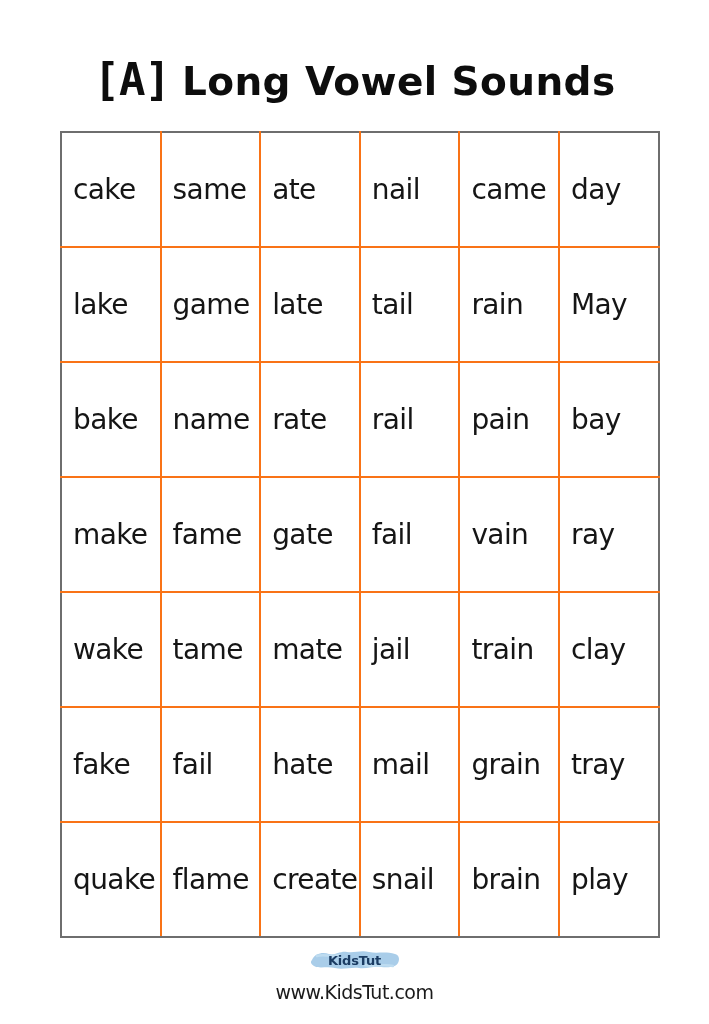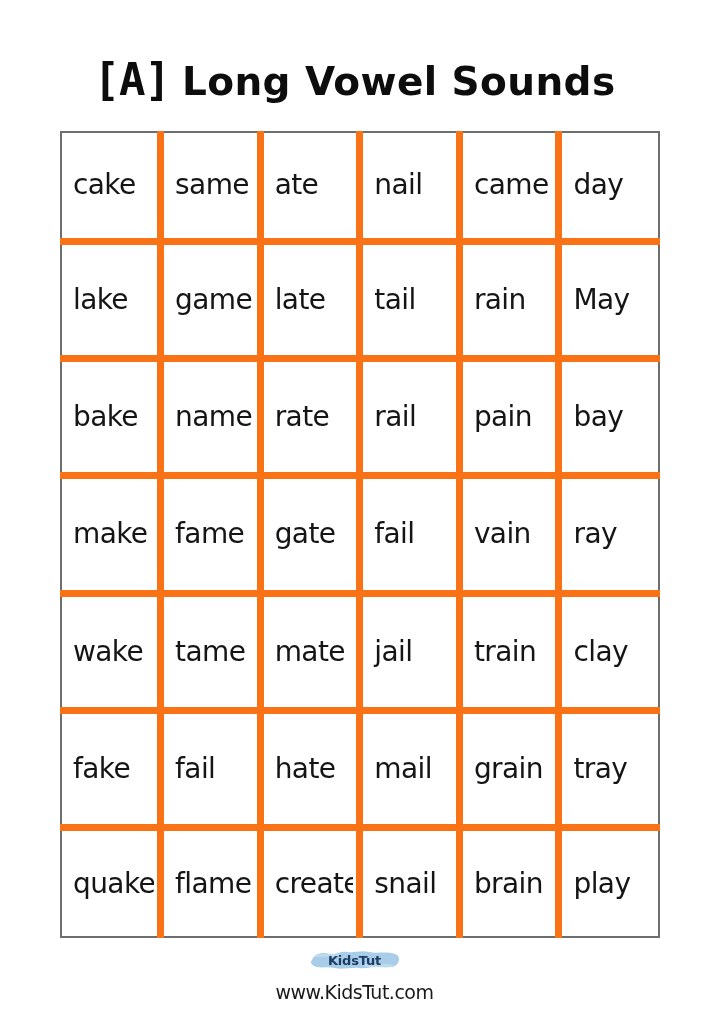--- a/index.html
+++ b/index.html
@@ -52,21 +52,21 @@
     width: 548px;
     height: 807px;
   }
   table.word-table {
     border-collapse: collapse;
     width: 598px;
     height: 807px;
     table-layout: fixed;
   }
   table.word-table td {
-    border: 7px solid #f97316;
+    border: 2px solid #f97316;
     padding: 0 0 0 11px;
     vertical-align: middle;
     font-family: "DejaVu Sans", sans-serif;
     font-size: 28px;
     font-weight: 400;
     color: #151515;
     letter-spacing: -0.6px;
     white-space: nowrap;
     overflow: hidden;
     line-height: 1;

